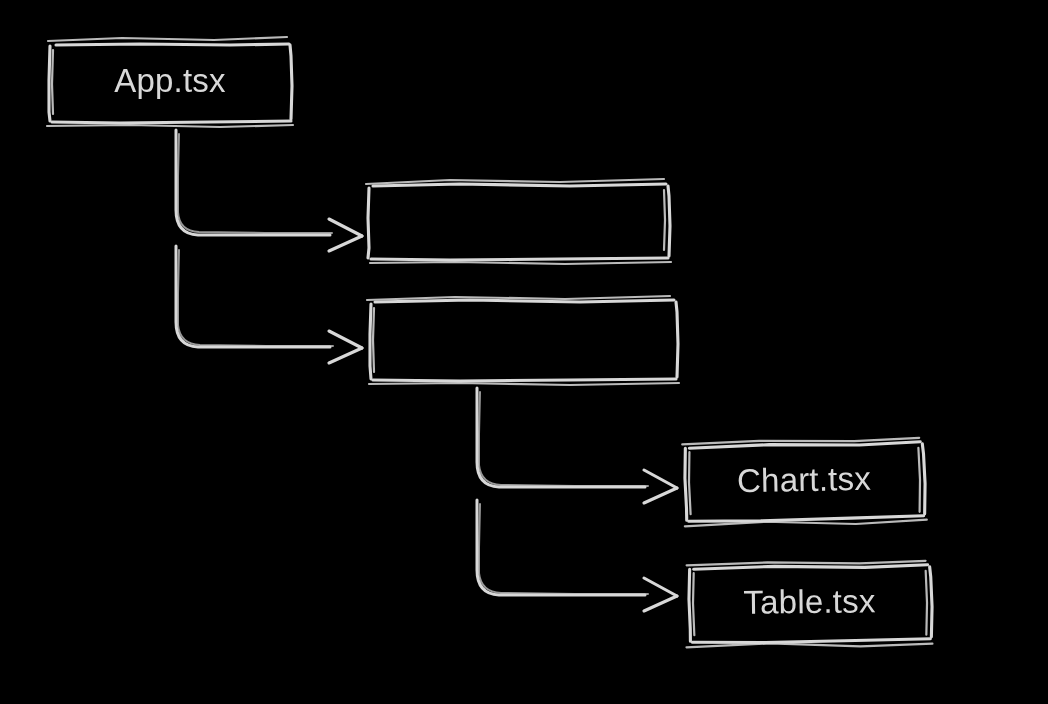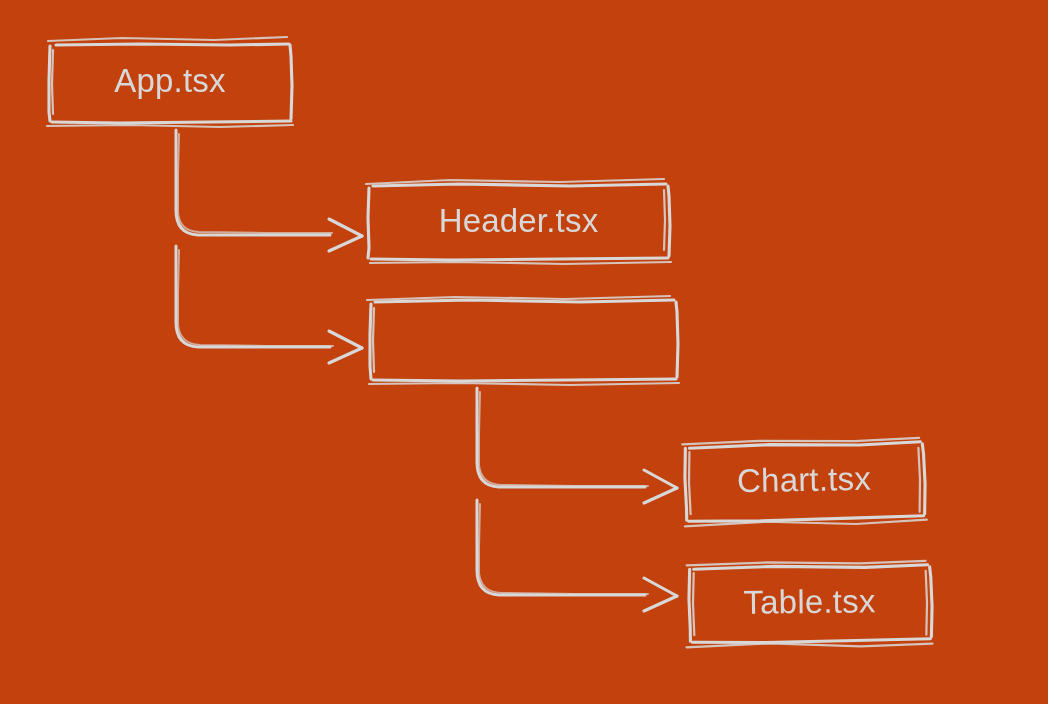--- a/index.html
+++ b/index.html
@@ -46,21 +46,21 @@
   }
   .box-edge { stroke-width: 3.1; }
   .box-edge-ghost { stroke-width: 2.2; opacity: 0.86; }
   .edge-line { stroke-width: 3.0; }
   .edge-line-ghost { stroke-width: 2.0; opacity: 0.7; }
   .arrow-head { stroke-width: 3.1; }
 </style>
 </head>
 <body style="background: rgb(18, 18, 18);">
 
-<div id="canvas-root" style="background: #c2410c;">
+<div id="canvas-root" style="background: #000000;">
 
   <svg id="sketch-layer" viewBox="0 0 1048 704" xmlns="http://www.w3.org/2000/svg">
 
     <g>
       <path class="rough-stroke box-edge" d="M50,46 L49,80 L49,112 L50,121" style="stroke: rgb(216, 216, 216);"></path>
       <path class="rough-stroke box-edge" d="M52,122 L120,123 L210,122 L291,121" style="stroke: rgb(216, 216, 216);"></path>
       <path class="rough-stroke box-edge" d="M291,119 L292,86 L291,56 L290,45" style="stroke: rgb(216, 216, 216);"></path>
       <path class="rough-stroke box-edge" d="M56,45 L140,44 L230,45 L289,44" style="stroke: rgb(216, 216, 216);"></path>
       <path class="rough-stroke box-edge-ghost" d="M48,41 L122,38 L214,40 L287,37" style="stroke: rgb(216, 216, 216);"></path>
       <path class="rough-stroke box-edge-ghost" d="M47,126 L130,125 L220,127 L293,125" style="stroke: rgb(216, 216, 216);"></path>
@@ -133,20 +133,19 @@
     <g>
       <path class="rough-stroke edge-line" d="M477,500 L477,545 L477,570 Q477,594 499,595 L570,595 L645,595" style="stroke: rgb(216, 216, 216);"></path>
       <path class="rough-stroke edge-line-ghost" d="M480,504 L479,548 L479,573 Q481,592 501,593 L575,594 L648,594" style="stroke: rgb(216, 216, 216);"></path>
       <path class="rough-stroke arrow-head" d="M644,578 L677,596" style="stroke: rgb(216, 216, 216);"></path>
       <path class="rough-stroke arrow-head" d="M644,611 L677,596" style="stroke: rgb(216, 216, 216);"></path>
     </g>
   </svg>
 
   <div class="node-label" style="left: 48px; top: 64px; width: 244px; color: rgb(216, 216, 216);">App.tsx</div>
 
-  <div class="node-label" style="left: 367px; top: 204px; width: 303px; color: rgb(216, 216, 216);">Header.tsx</div>
 
 
   <div class="node-label" style="left: 683px; top: 463px; width: 242px; transform: rotate(-1.1deg); color: rgb(216, 216, 216);">Chart.tsx</div>
 
   <div class="node-label" style="left: 687px; top: 585px; width: 245px; transform: rotate(-0.6deg); color: rgb(216, 216, 216);">Table.tsx</div>
 
 </div>
 
 </body></html>

